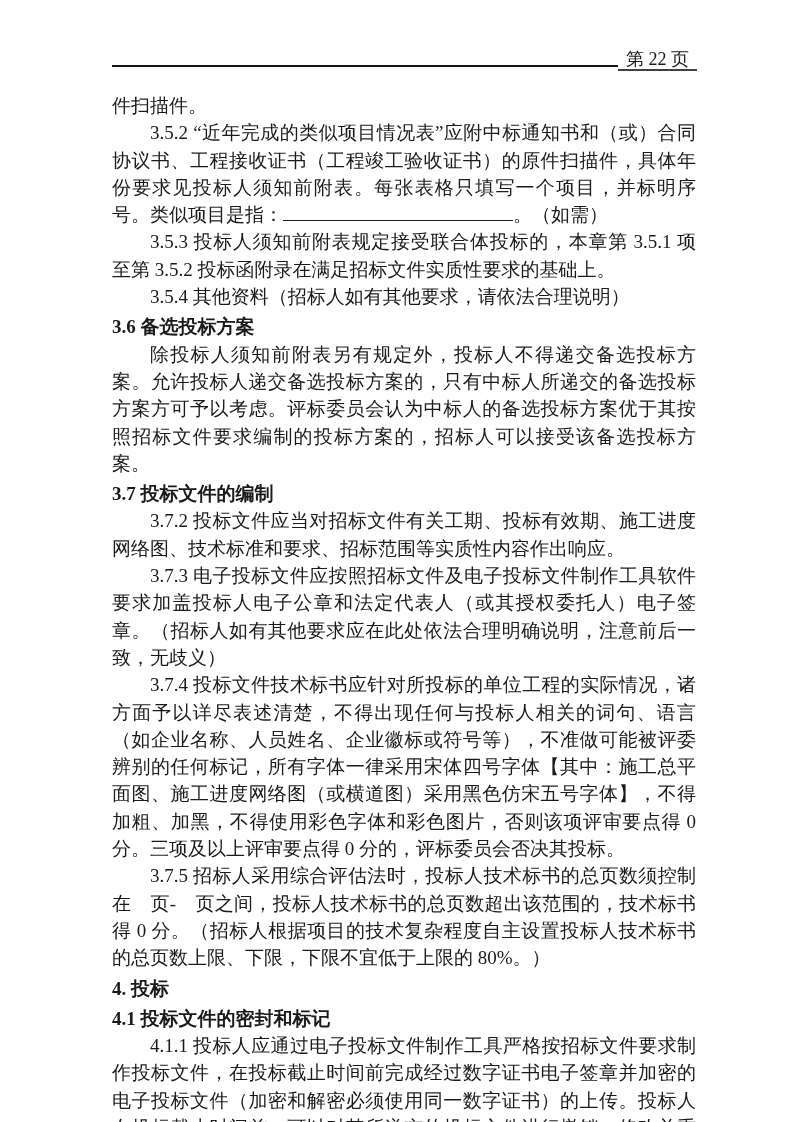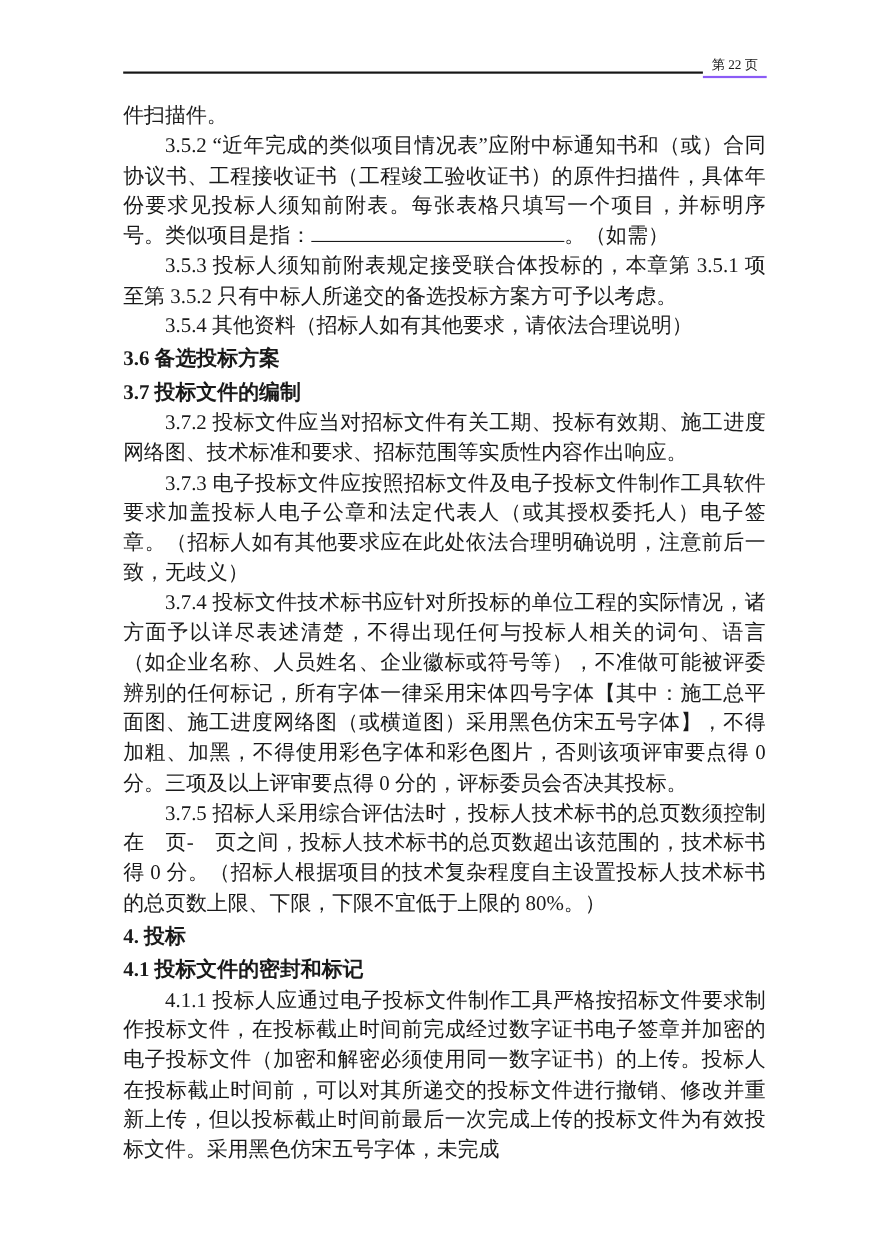--- a/index.html
+++ b/index.html
@@ -22,23 +22,23 @@
     width: 585px;
     display: flex;
     align-items: flex-end;
   }
   .header-rule {
     flex: 1;
     border-bottom: 2px solid #161616;
     margin-bottom: 4px;
   }
   .page-num {
-    font-size: 12px;
+    font-size: 18px;
     line-height: 18px;
-    border-bottom: 2px solid #8b5cf6;
+    border-bottom: 2px solid #404040;
     padding: 0 8px 1px 8px;
     white-space: nowrap;
   }
   .page-body {
     position: absolute;
     left: 112px; top: 92px;
     width: 584px;
     font-size: 19px;
     line-height: 27.3px;
     text-align: justify;
@@ -58,23 +58,24 @@
 <body>
 
 <div class="page">
   <div class="page-header">
     <span class="header-rule"></span>
     <span class="page-num">第 22 页</span>
   </div>
   <div class="page-body" id="page-body">
       <p class="para">件扫描件。</p>
       <p class="para indent">3.5.2 “近年完成的类似项目情况表”应附中标通知书和（或）合同协议书、工程接收证书（工程竣工验收证书）的原件扫描件，具体年份要求见投标人须知前附表。每张表格只填写一个项目，并标明序号。类似项目是指：<span class="blank-line"></span>。（如需）</p>
-      <p class="para indent">3.5.3 投标人须知前附表规定接受联合体投标的，本章第 3.5.1 项至第 3.5.2 只有中标人所递交的备选投标方案方可予以考虑。</p>
+      <p class="para indent">3.5.3 投标人须知前附表规定接受联合体投标的，本章第 3.5.1 项至第 3.5.2 投标函附录在满足招标文件实质性要求的基础上。</p>
       <p class="para indent">3.5.4 其他资料（招标人如有其他要求，请依法合理说明）</p>
       <p class="heading para">3.6 备选投标方案</p>
+      <p class="para indent">除投标人须知前附表另有规定外，投标人不得递交备选投标方案。允许投标人递交备选投标方案的，只有中标人所递交的备选投标方案方可予以考虑。评标委员会认为中标人的备选投标方案优于其按照招标文件要求编制的投标方案的，招标人可以接受该备选投标方案。</p>
       <p class="heading para">3.7 投标文件的编制</p>
       <p class="para indent">3.7.2 投标文件应当对招标文件有关工期、投标有效期、施工进度网络图、技术标准和要求、招标范围等实质性内容作出响应。</p>
       <p class="para indent">3.7.3 电子投标文件应按照招标文件及电子投标文件制作工具软件要求加盖投标人电子公章和法定代表人（或其授权委托人）电子签章。（招标人如有其他要求应在此处依法合理明确说明，注意前后一致，无歧义）</p>
       <p class="para indent">3.7.4 投标文件技术标书应针对所投标的单位工程的实际情况，诸方面予以详尽表述清楚，不得出现任何与投标人相关的词句、语言（如企业名称、人员姓名、企业徽标或符号等），不准做可能被评委辨别的任何标记，所有字体一律采用宋体四号字体【其中：施工总平面图、施工进度网络图（或横道图）采用黑色仿宋五号字体】，不得加粗、加黑，不得使用彩色字体和彩色图片，否则该项评审要点得 0 分。三项及以上评审要点得 0 分的，评标委员会否决其投标。</p>
       <p class="para indent">3.7.5 招标人采用综合评估法时，投标人技术标书的总页数须控制在　页-　页之间，投标人技术标书的总页数超出该范围的，技术标书得 0 分。（招标人根据项目的技术复杂程度自主设置投标人技术标书的总页数上限、下限，下限不宜低于上限的 80%。）</p>
       <p class="heading para">4. 投标</p>
       <p class="heading para">4.1 投标文件的密封和标记</p>
       <p class="para indent">4.1.1 投标人应通过电子投标文件制作工具严格按招标文件要求制作投标文件，在投标截止时间前完成经过数字证书电子签章并加密的电子投标文件（加密和解密必须使用同一数字证书）的上传。投标人在投标截止时间前，可以对其所递交的投标文件进行撤销、修改并重新上传，但以投标截止时间前最后一次完成上传的投标文件为有效投标文件。采用黑色仿宋五号字体，未完成</p>
     </div>
 </div>

